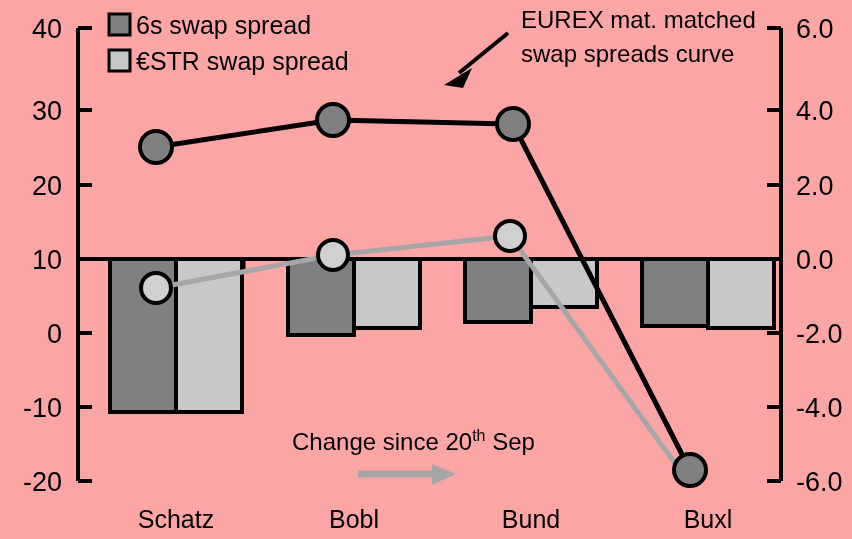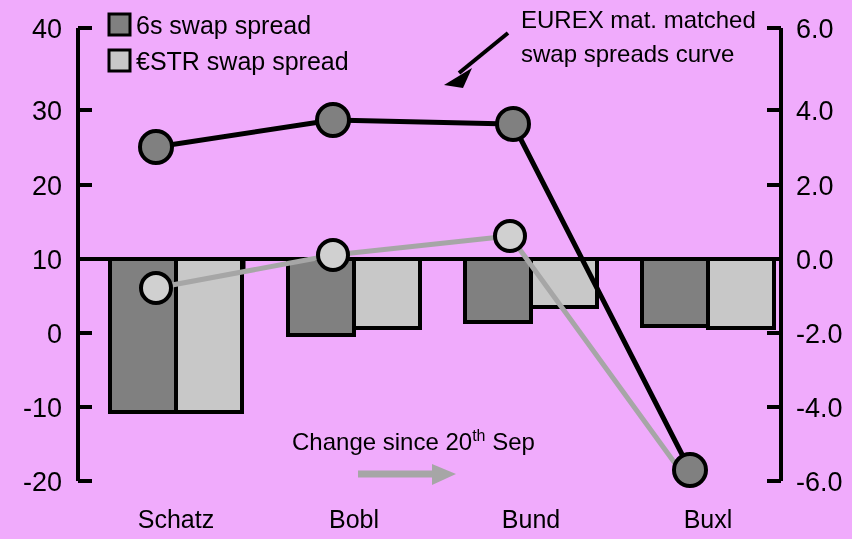--- a/index.html
+++ b/index.html
@@ -1,17 +1,17 @@
 <!DOCTYPE html>
 <html><head>
 <meta charset="utf-8">
 <style>
   html,body{margin:0;padding:0;background:#ffffff;}
   body{width:852px;height:539px;font-family:"Liberation Sans",sans-serif;color:#000;}
-  #chart-root{position:relative;width:852px;height:539px;overflow:hidden;background:#f0abfc;}
+  #chart-root{position:relative;width:852px;height:539px;overflow:hidden;background:#fca5a5;}
   .svg-layer{position:absolute;left:0;top:0;width:852px;height:539px;}
   text{font-family:"Liberation Sans",sans-serif;fill:#000;}
   .tick-label{font-size:27px;}
   .cat-label{font-size:25px;}
   .legend-label{font-size:25px;}
   .annot-label{font-size:24px;}
   .annot-sup{font-size:16px;}
 </style>
 </head>
 <body>

